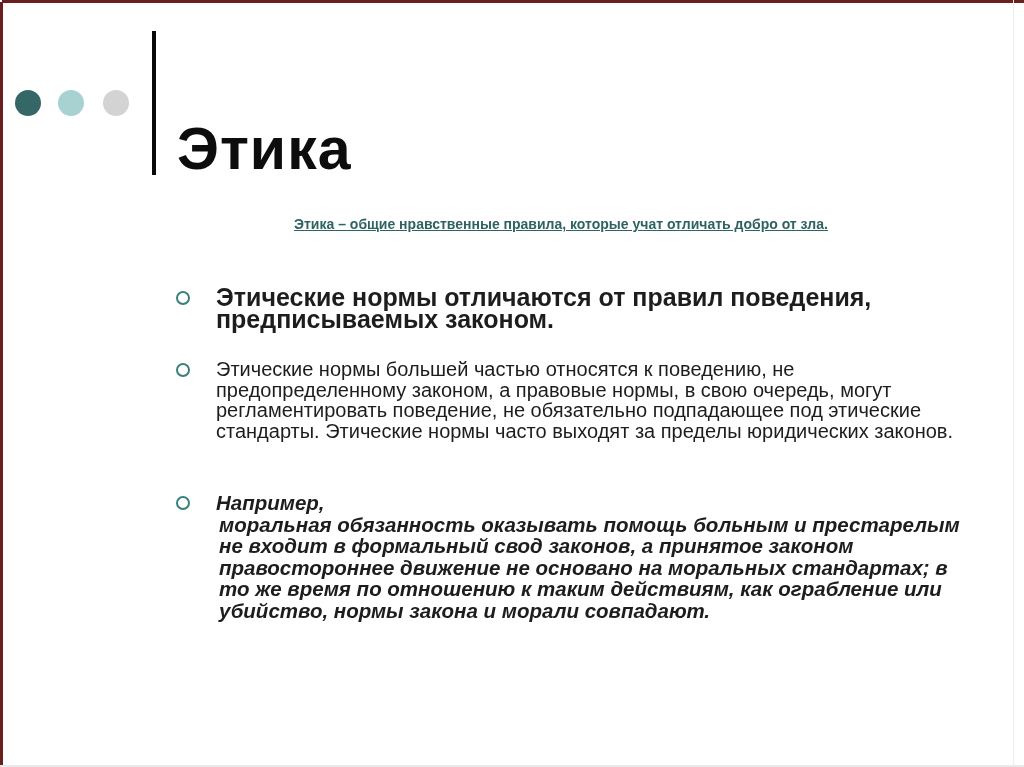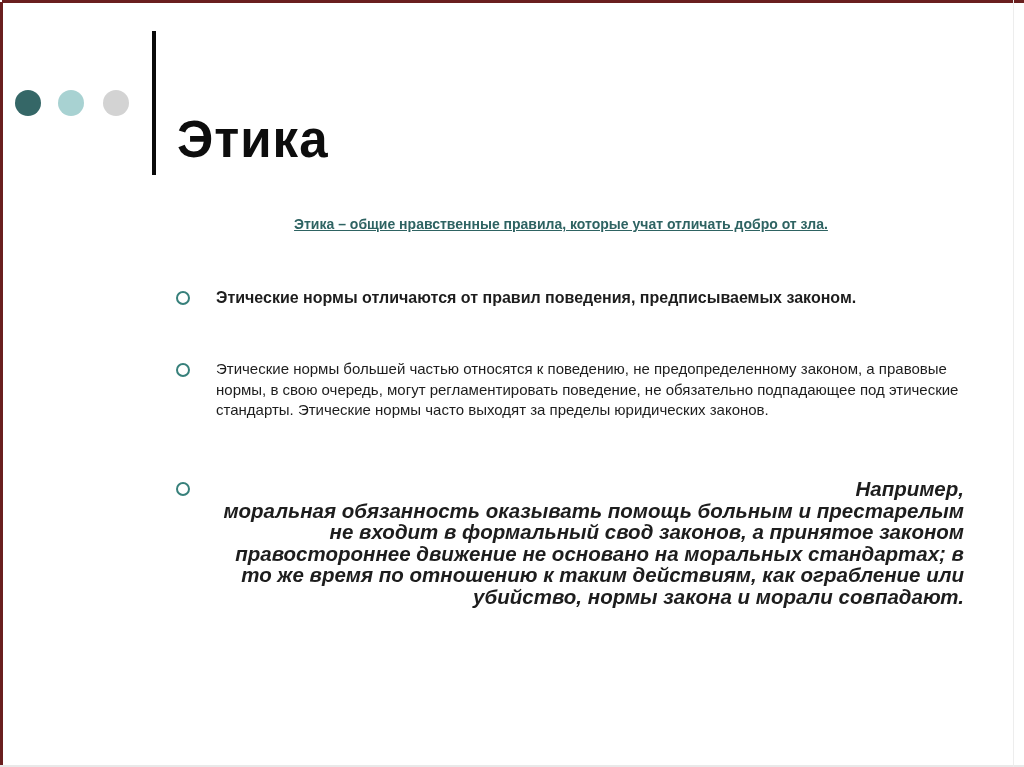--- a/index.html
+++ b/index.html
@@ -58,21 +58,21 @@
   
   .vline {
     position: absolute;
     left: 152px; top: 31px;
     width: 4px; height: 144px;
     background: #0a0a0a;
   }
   .title {
     position: absolute;
     left: 177px; top: 80px;
-    font-size: 51px;
+    font-size: 59px;
     font-weight: bold;
     line-height: 1.0;
     letter-spacing: 1px;
     color: #0d0d0d;
     white-space: nowrap;
   }
   .definition {
     position: absolute;
     left: 172px; top: 213px;
     width: 778px;
@@ -84,42 +84,42 @@
     text-decoration: underline;
   }
   .bullet-row {
     position: absolute;
     left: 176px;
     display: flex;
     align-items: flex-start;
   }
   .bullet-row.b1 { top: 287px; }
   .bullet-row.b2 { top: 359px; }
-  .bullet-row.b3 { top: 478px; text-align: right; }
+  .bullet-row.b3 { top: 492px; }
   .bullet-marker {
     flex: none;
     width: 10px; height: 10px;
     border: 2.4px solid #37807b;
     border-radius: 50%;
     margin-top: 4px;
     background: transparent;
   }
   .bullet-text {
     margin-left: 26px;
     color: #1d1d1d;
   }
   .b1 .bullet-text {
     width: 700px;
-    font-size: 16px;
+    font-size: 25px;
     font-weight: bold;
     line-height: 21.5px;
   }
   .b2 .bullet-text {
     width: 752px;
-    font-size: 15px;
+    font-size: 20px;
     font-weight: normal;
     line-height: 20.5px;
   }
   .b3 .bullet-text {
     width: 748px;
     font-size: 20.5px;
     font-weight: bold;
     font-style: italic;
     line-height: 21.5px;
   }

